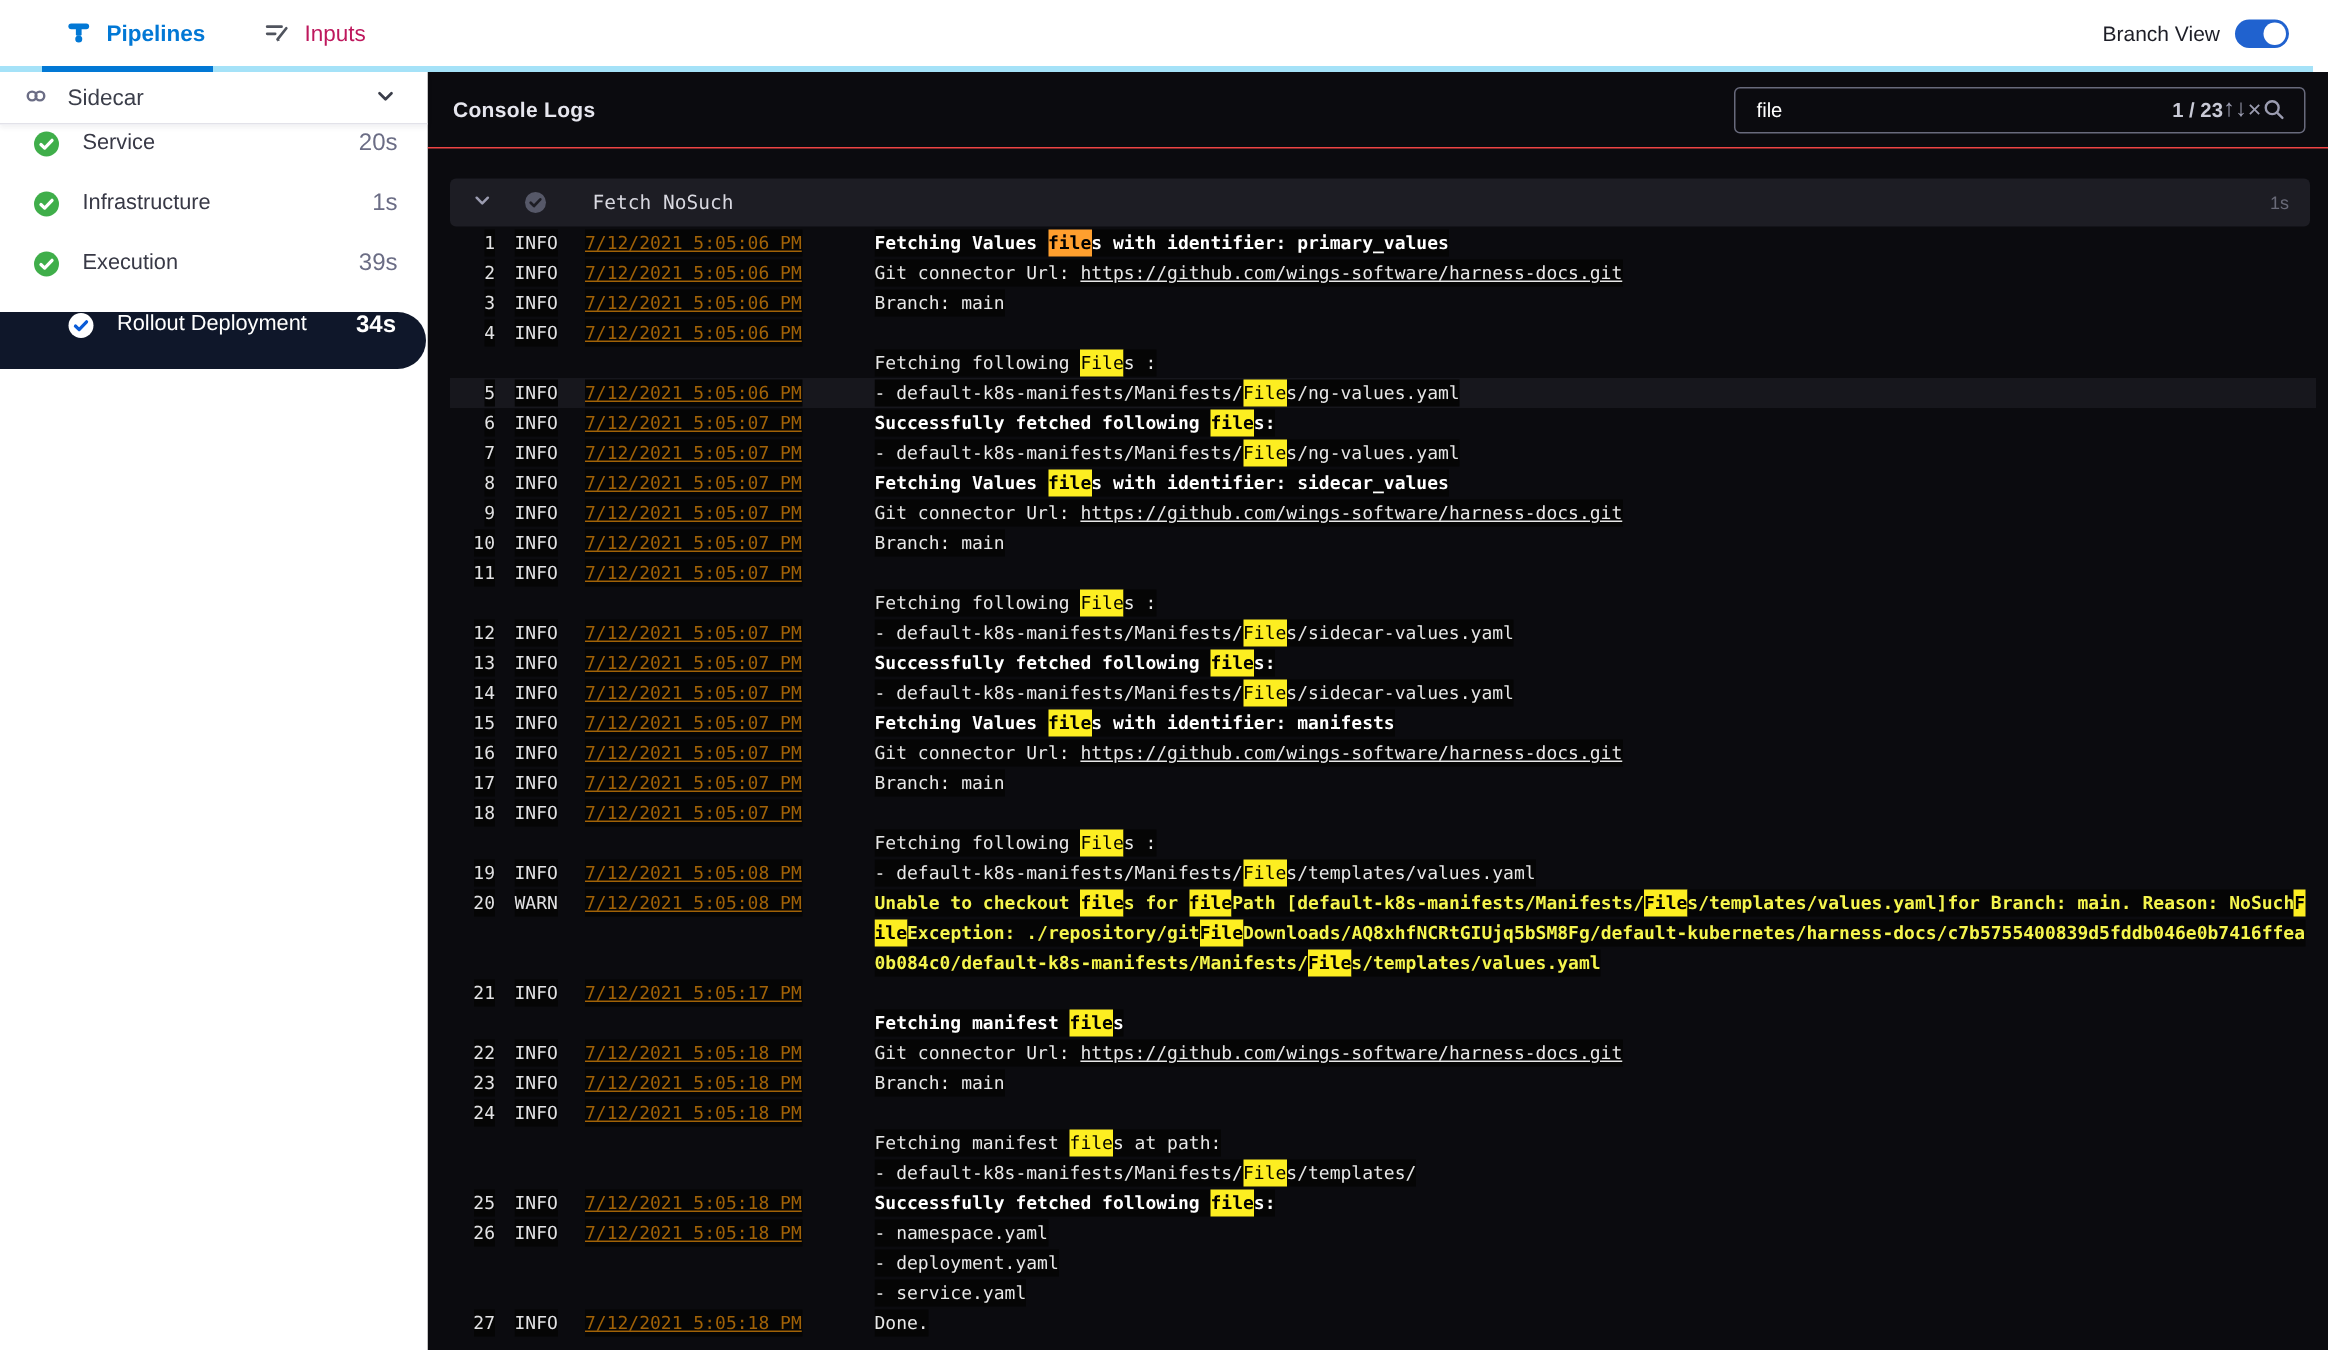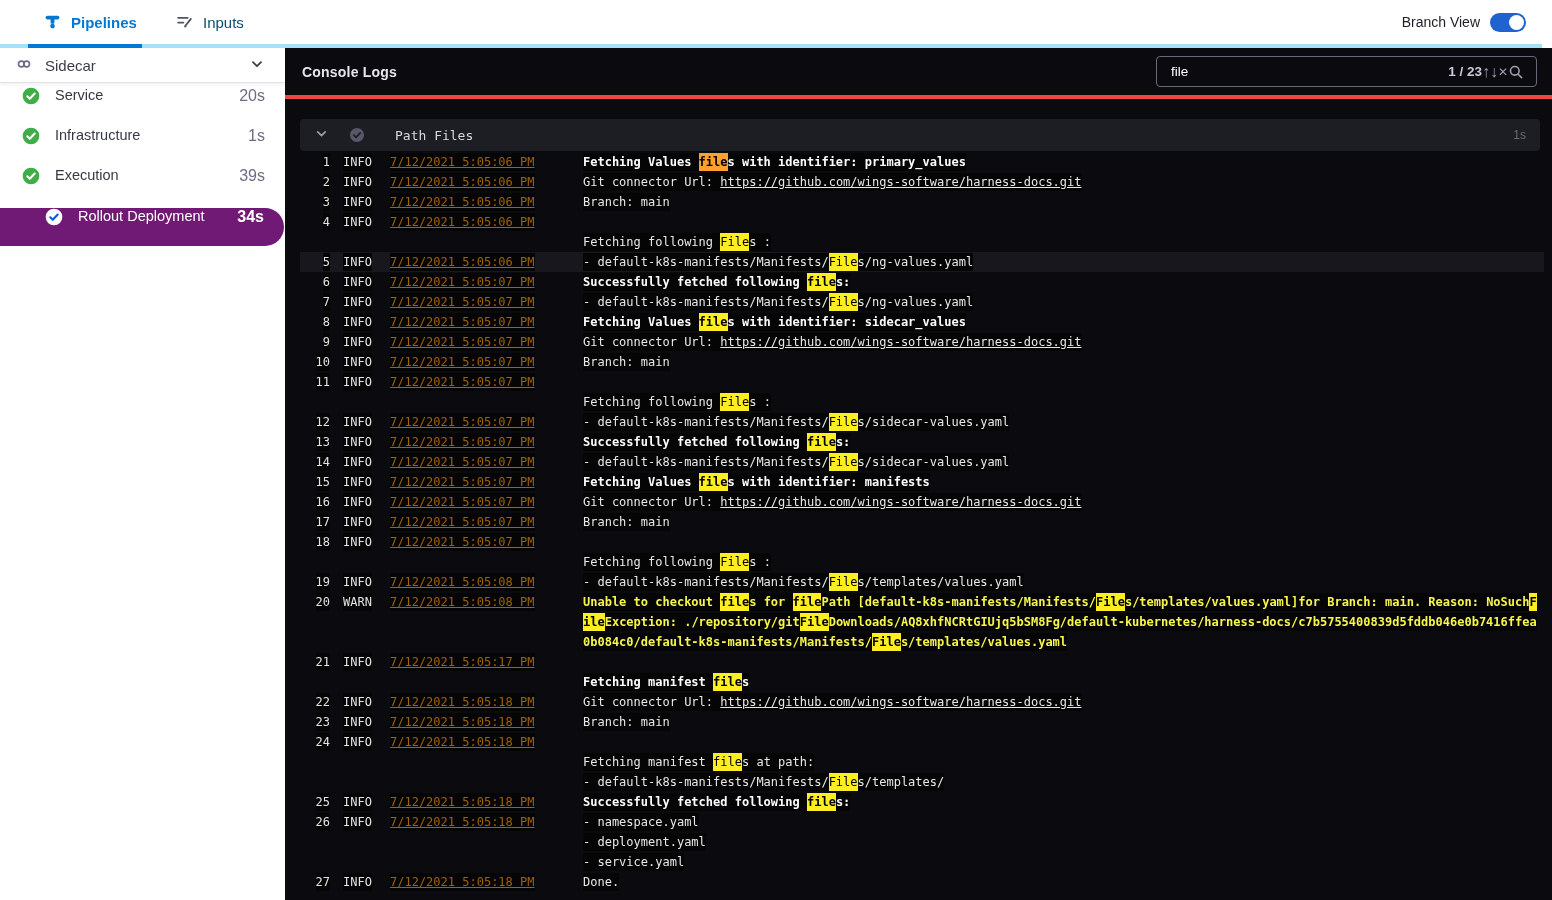--- a/index.html
+++ b/index.html
@@ -6,45 +6,45 @@
   html,body { margin:0; padding:0; width:1552px; height:900px; overflow:hidden;
               background:#fff; font-family:"Liberation Sans", sans-serif; }
 
   
   .topbar { position:absolute; top:0; left:0; right:10px; height:48px; background:#fff; z-index:5; }
   .topbar-strip { position:absolute; bottom:0; left:0; right:0; height:4px; background:#a5e2f8; }
   .topbar-strip-active { position:absolute; bottom:0; left:28px; width:114px; height:4px; background:#0278d5; z-index:6; }
   .tab { position:absolute; top:0; height:44px; display:flex; align-items:center; gap:9px;
          font-size:15px; cursor:pointer; }
   .tab-pipelines { left:44px; color:#0278d5; font-weight:600; }
-  .tab-inputs { left:176px; color:#0c4a6e; font-weight:500; }
+  .tab-inputs { left:176px; color:#be185d; font-weight:500; }
   .consoleview { position:absolute; right:16px; top:0; height:44px; display:flex; align-items:center;
                  gap:10px; font-size:14px; color:#1d1e27; font-weight:500; }
   .toggle { width:36px; height:19px; border-radius:10px; background:#2062cf; position:relative; cursor:pointer; }
   .toggle .knob { position:absolute; top:2px; right:2px; width:15px; height:15px; border-radius:50%; background:#fff; }
 
   
   .sidebar { position:absolute; left:0; top:48px; width:285px; bottom:0; background:#fff; z-index:4; }
   .sidebar-header { height:35px; display:flex; align-items:center; gap:11px; padding:0 18px 0 16px;
                     border-bottom:1px solid #e2e2e9; color:#3b3e4a; font-size:15px; font-weight:500;
                     box-shadow:0 2px 3px rgba(40,41,61,.06); }
   .sidebar-header .chev { margin-left:auto; }
   .steps { padding-top:4px; }
   .step { height:40px; display:flex; gap:15px; padding:0 20px 0 22px;
           font-size:14.5px; color:#383946; cursor:pointer; }
   .step .dur { margin-left:auto; font-size:16px; color:#6b6d85; }
-  .step.selected { background:#701a75; color:#fff; border-radius:0 20px 20px 0; height:38px;
+  .step.selected { background:#0f172a; color:#fff; border-radius:0 20px 20px 0; height:38px;
                    margin:1px 1px 1px 0; padding-left:45px; font-weight:500; }
   .step.selected .dur { color:#fff; font-weight:600; }
   .icon16 { width:18px; height:18px; flex:none; display:inline-flex; }
 
   
   .console { position:absolute; left:285px; top:48px; right:0; bottom:0; background:#0b0b0f; color:#e8e8e8; }
   .console-header { height:51px; display:flex; align-items:center; padding:0 15px 0 17px;
-                    border-bottom:4px solid #ef4444; }
+                    border-bottom:1px solid #ef4444; }
   .console-title { font-size:14px; font-weight:700; color:#e6e6ee; letter-spacing:.2px; }
   .searchbox { margin-left:auto; width:381px; height:31px; border:1px solid #686a7c; border-radius:4px;
                display:flex; align-items:center; padding:0 12px; background:transparent; }
   .searchbox input { flex:1; min-width:0; background:transparent; border:none; outline:none;
                      color:#fff; font-size:13.5px; font-weight:500; font-family:"Liberation Sans",sans-serif; }
   .search-controls { display:flex; align-items:center; }
   .counter { color:#c9cad6; font-size:13.5px; font-weight:700; white-space:pre; }
   .sicon { color:#9b9cb0; font-size:16px; line-height:1; cursor:pointer; display:inline-flex; align-items:center; }
   .sicon.small { font-size:12px; }
 
@@ -190,18 +190,18 @@
       <svg viewBox="0 0 16 16" width="15" height="15" fill="none" stroke="#9b9cb0" stroke-width="1.8" stroke-linecap="round" stroke-linejoin="round">
         <path d="M4 6.2 8 10.2 12 6.2"></path>
         </svg>
     </span>
     <span class="chk">
       <svg viewBox="0 0 16 16" width="16" height="16">
           <circle cx="8" cy="8" r="7" fill="#565868"></circle>
         <path d="M4.8 8.2 7 10.3 11.2 5.9" fill="none" stroke="#1d1d24" stroke-width="1.8" stroke-linecap="round" stroke-linejoin="round"></path>
         </svg>
     </span>
-    <span class="section-title">Path Files</span>
+    <span class="section-title">Fetch NoSuch</span>
     <span class="section-dur">1s</span>
   </div>
 
   <div class="log"><div class="log-row"><div class="c-num"><span class="seg">1</span></div><div class="c-level"><span class="seg">INFO</span></div><div class="c-time"><span class="seg">7/12/2021 5:05:06 PM</span></div><div class="c-msg bold"><span class="seg">Fetching Values </span><span class="seg hl cur">file</span><span class="seg">s with identifier: primary_values</span></div></div><div class="log-row"><div class="c-num"><span class="seg">2</span></div><div class="c-level"><span class="seg">INFO</span></div><div class="c-time"><span class="seg">7/12/2021 5:05:06 PM</span></div><div class="c-msg"><span class="seg">Git connector Url: </span><span class="seg lnk">https://github.com/wings-software/harness-docs.git</span></div></div><div class="log-row"><div class="c-num"><span class="seg">3</span></div><div class="c-level"><span class="seg">INFO</span></div><div class="c-time"><span class="seg">7/12/2021 5:05:06 PM</span></div><div class="c-msg"><span class="seg">Branch: main</span></div></div><div class="log-row"><div class="c-num"><span class="seg">4</span></div><div class="c-level"><span class="seg">INFO</span></div><div class="c-time"><span class="seg">7/12/2021 5:05:06 PM</span></div><div class="c-msg"></div></div><div class="log-row"><div class="c-num"></div><div class="c-level"></div><div class="c-time"></div><div class="c-msg"><span class="seg">Fetching following </span><span class="seg hl">File</span><span class="seg">s :</span></div></div><div class="log-row selected"><div class="c-num"><span class="seg">5</span></div><div class="c-level"><span class="seg">INFO</span></div><div class="c-time"><span class="seg">7/12/2021 5:05:06 PM</span></div><div class="c-msg"><span class="seg">- default-k8s-manifests/Manifests/</span><span class="seg hl">File</span><span class="seg">s/ng-values.yaml</span></div></div><div class="log-row"><div class="c-num"><span class="seg">6</span></div><div class="c-level"><span class="seg">INFO</span></div><div class="c-time"><span class="seg">7/12/2021 5:05:07 PM</span></div><div class="c-msg bold"><span class="seg">Successfully fetched following </span><span class="seg hl">file</span><span class="seg">s:</span></div></div><div class="log-row"><div class="c-num"><span class="seg">7</span></div><div class="c-level"><span class="seg">INFO</span></div><div class="c-time"><span class="seg">7/12/2021 5:05:07 PM</span></div><div class="c-msg"><span class="seg">- default-k8s-manifests/Manifests/</span><span class="seg hl">File</span><span class="seg">s/ng-values.yaml</span></div></div><div class="log-row"><div class="c-num"><span class="seg">8</span></div><div class="c-level"><span class="seg">INFO</span></div><div class="c-time"><span class="seg">7/12/2021 5:05:07 PM</span></div><div class="c-msg bold"><span class="seg">Fetching Values </span><span class="seg hl">file</span><span class="seg">s with identifier: sidecar_values</span></div></div><div class="log-row"><div class="c-num"><span class="seg">9</span></div><div class="c-level"><span class="seg">INFO</span></div><div class="c-time"><span class="seg">7/12/2021 5:05:07 PM</span></div><div class="c-msg"><span class="seg">Git connector Url: </span><span class="seg lnk">https://github.com/wings-software/harness-docs.git</span></div></div><div class="log-row"><div class="c-num"><span class="seg">10</span></div><div class="c-level"><span class="seg">INFO</span></div><div class="c-time"><span class="seg">7/12/2021 5:05:07 PM</span></div><div class="c-msg"><span class="seg">Branch: main</span></div></div><div class="log-row"><div class="c-num"><span class="seg">11</span></div><div class="c-level"><span class="seg">INFO</span></div><div class="c-time"><span class="seg">7/12/2021 5:05:07 PM</span></div><div class="c-msg"></div></div><div class="log-row"><div class="c-num"></div><div class="c-level"></div><div class="c-time"></div><div class="c-msg"><span class="seg">Fetching following </span><span class="seg hl">File</span><span class="seg">s :</span></div></div><div class="log-row"><div class="c-num"><span class="seg">12</span></div><div class="c-level"><span class="seg">INFO</span></div><div class="c-time"><span class="seg">7/12/2021 5:05:07 PM</span></div><div class="c-msg"><span class="seg">- default-k8s-manifests/Manifests/</span><span class="seg hl">File</span><span class="seg">s/sidecar-values.yaml</span></div></div><div class="log-row"><div class="c-num"><span class="seg">13</span></div><div class="c-level"><span class="seg">INFO</span></div><div class="c-time"><span class="seg">7/12/2021 5:05:07 PM</span></div><div class="c-msg bold"><span class="seg">Successfully fetched following </span><span class="seg hl">file</span><span class="seg">s:</span></div></div><div class="log-row"><div class="c-num"><span class="seg">14</span></div><div class="c-level"><span class="seg">INFO</span></div><div class="c-time"><span class="seg">7/12/2021 5:05:07 PM</span></div><div class="c-msg"><span class="seg">- default-k8s-manifests/Manifests/</span><span class="seg hl">File</span><span class="seg">s/sidecar-values.yaml</span></div></div><div class="log-row"><div class="c-num"><span class="seg">15</span></div><div class="c-level"><span class="seg">INFO</span></div><div class="c-time"><span class="seg">7/12/2021 5:05:07 PM</span></div><div class="c-msg bold"><span class="seg">Fetching Values </span><span class="seg hl">file</span><span class="seg">s with identifier: manifests</span></div></div><div class="log-row"><div class="c-num"><span class="seg">16</span></div><div class="c-level"><span class="seg">INFO</span></div><div class="c-time"><span class="seg">7/12/2021 5:05:07 PM</span></div><div class="c-msg"><span class="seg">Git connector Url: </span><span class="seg lnk">https://github.com/wings-software/harness-docs.git</span></div></div><div class="log-row"><div class="c-num"><span class="seg">17</span></div><div class="c-level"><span class="seg">INFO</span></div><div class="c-time"><span class="seg">7/12/2021 5:05:07 PM</span></div><div class="c-msg"><span class="seg">Branch: main</span></div></div><div class="log-row"><div class="c-num"><span class="seg">18</span></div><div class="c-level"><span class="seg">INFO</span></div><div class="c-time"><span class="seg">7/12/2021 5:05:07 PM</span></div><div class="c-msg"></div></div><div class="log-row"><div class="c-num"></div><div class="c-level"></div><div class="c-time"></div><div class="c-msg"><span class="seg">Fetching following </span><span class="seg hl">File</span><span class="seg">s :</span></div></div><div class="log-row"><div class="c-num"><span class="seg">19</span></div><div class="c-level"><span class="seg">INFO</span></div><div class="c-time"><span class="seg">7/12/2021 5:05:08 PM</span></div><div class="c-msg"><span class="seg">- default-k8s-manifests/Manifests/</span><span class="seg hl">File</span><span class="seg">s/templates/values.yaml</span></div></div><div class="log-row"><div class="c-num"><span class="seg">20</span></div><div class="c-level"><span class="seg">WARN</span></div><div class="c-time"><span class="seg">7/12/2021 5:05:08 PM</span></div><div class="c-msg bold warn"><span class="seg">Unable to checkout </span><span class="seg hl">file</span><span class="seg">s for </span><span class="seg hl">file</span><span class="seg">Path [default-k8s-manifests/Manifests/</span><span class="seg hl">File</span><span class="seg">s/templates/values.yaml]for Branch: main. Reason: NoSuch</span><span class="seg hl">F</span></div></div><div class="log-row"><div class="c-num"></div><div class="c-level"></div><div class="c-time"></div><div class="c-msg bold warn"><span class="seg hl">ile</span><span class="seg">Exception: ./repository/git</span><span class="seg hl">File</span><span class="seg">Downloads/AQ8xhfNCRtGIUjq5bSM8Fg/default-kubernetes/harness-docs/c7b5755400839d5fddb046e0b7416ffea</span></div></div><div class="log-row"><div class="c-num"></div><div class="c-level"></div><div class="c-time"></div><div class="c-msg bold warn"><span class="seg">0b084c0/default-k8s-manifests/Manifests/</span><span class="seg hl">File</span><span class="seg">s/templates/values.yaml</span></div></div><div class="log-row"><div class="c-num"><span class="seg">21</span></div><div class="c-level"><span class="seg">INFO</span></div><div class="c-time"><span class="seg">7/12/2021 5:05:17 PM</span></div><div class="c-msg bold"></div></div><div class="log-row"><div class="c-num"></div><div class="c-level"></div><div class="c-time"></div><div class="c-msg bold"><span class="seg">Fetching manifest </span><span class="seg hl">file</span><span class="seg">s</span></div></div><div class="log-row"><div class="c-num"><span class="seg">22</span></div><div class="c-level"><span class="seg">INFO</span></div><div class="c-time"><span class="seg">7/12/2021 5:05:18 PM</span></div><div class="c-msg"><span class="seg">Git connector Url: </span><span class="seg lnk">https://github.com/wings-software/harness-docs.git</span></div></div><div class="log-row"><div class="c-num"><span class="seg">23</span></div><div class="c-level"><span class="seg">INFO</span></div><div class="c-time"><span class="seg">7/12/2021 5:05:18 PM</span></div><div class="c-msg"><span class="seg">Branch: main</span></div></div><div class="log-row"><div class="c-num"><span class="seg">24</span></div><div class="c-level"><span class="seg">INFO</span></div><div class="c-time"><span class="seg">7/12/2021 5:05:18 PM</span></div><div class="c-msg"></div></div><div class="log-row"><div class="c-num"></div><div class="c-level"></div><div class="c-time"></div><div class="c-msg"><span class="seg">Fetching manifest </span><span class="seg hl">file</span><span class="seg">s at path:</span></div></div><div class="log-row"><div class="c-num"></div><div class="c-level"></div><div class="c-time"></div><div class="c-msg"><span class="seg">- default-k8s-manifests/Manifests/</span><span class="seg hl">File</span><span class="seg">s/templates/</span></div></div><div class="log-row"><div class="c-num"><span class="seg">25</span></div><div class="c-level"><span class="seg">INFO</span></div><div class="c-time"><span class="seg">7/12/2021 5:05:18 PM</span></div><div class="c-msg bold"><span class="seg">Successfully fetched following </span><span class="seg hl">file</span><span class="seg">s:</span></div></div><div class="log-row"><div class="c-num"><span class="seg">26</span></div><div class="c-level"><span class="seg">INFO</span></div><div class="c-time"><span class="seg">7/12/2021 5:05:18 PM</span></div><div class="c-msg"><span class="seg">- namespace.yaml</span></div></div><div class="log-row"><div class="c-num"></div><div class="c-level"></div><div class="c-time"></div><div class="c-msg"><span class="seg">- deployment.yaml</span></div></div><div class="log-row"><div class="c-num"></div><div class="c-level"></div><div class="c-time"></div><div class="c-msg"><span class="seg">- service.yaml</span></div></div><div class="log-row"><div class="c-num"><span class="seg">27</span></div><div class="c-level"><span class="seg">INFO</span></div><div class="c-time"><span class="seg">7/12/2021 5:05:18 PM</span></div><div class="c-msg"><span class="seg">Done.</span></div></div></div>
 </div>
 
 </body></html>

